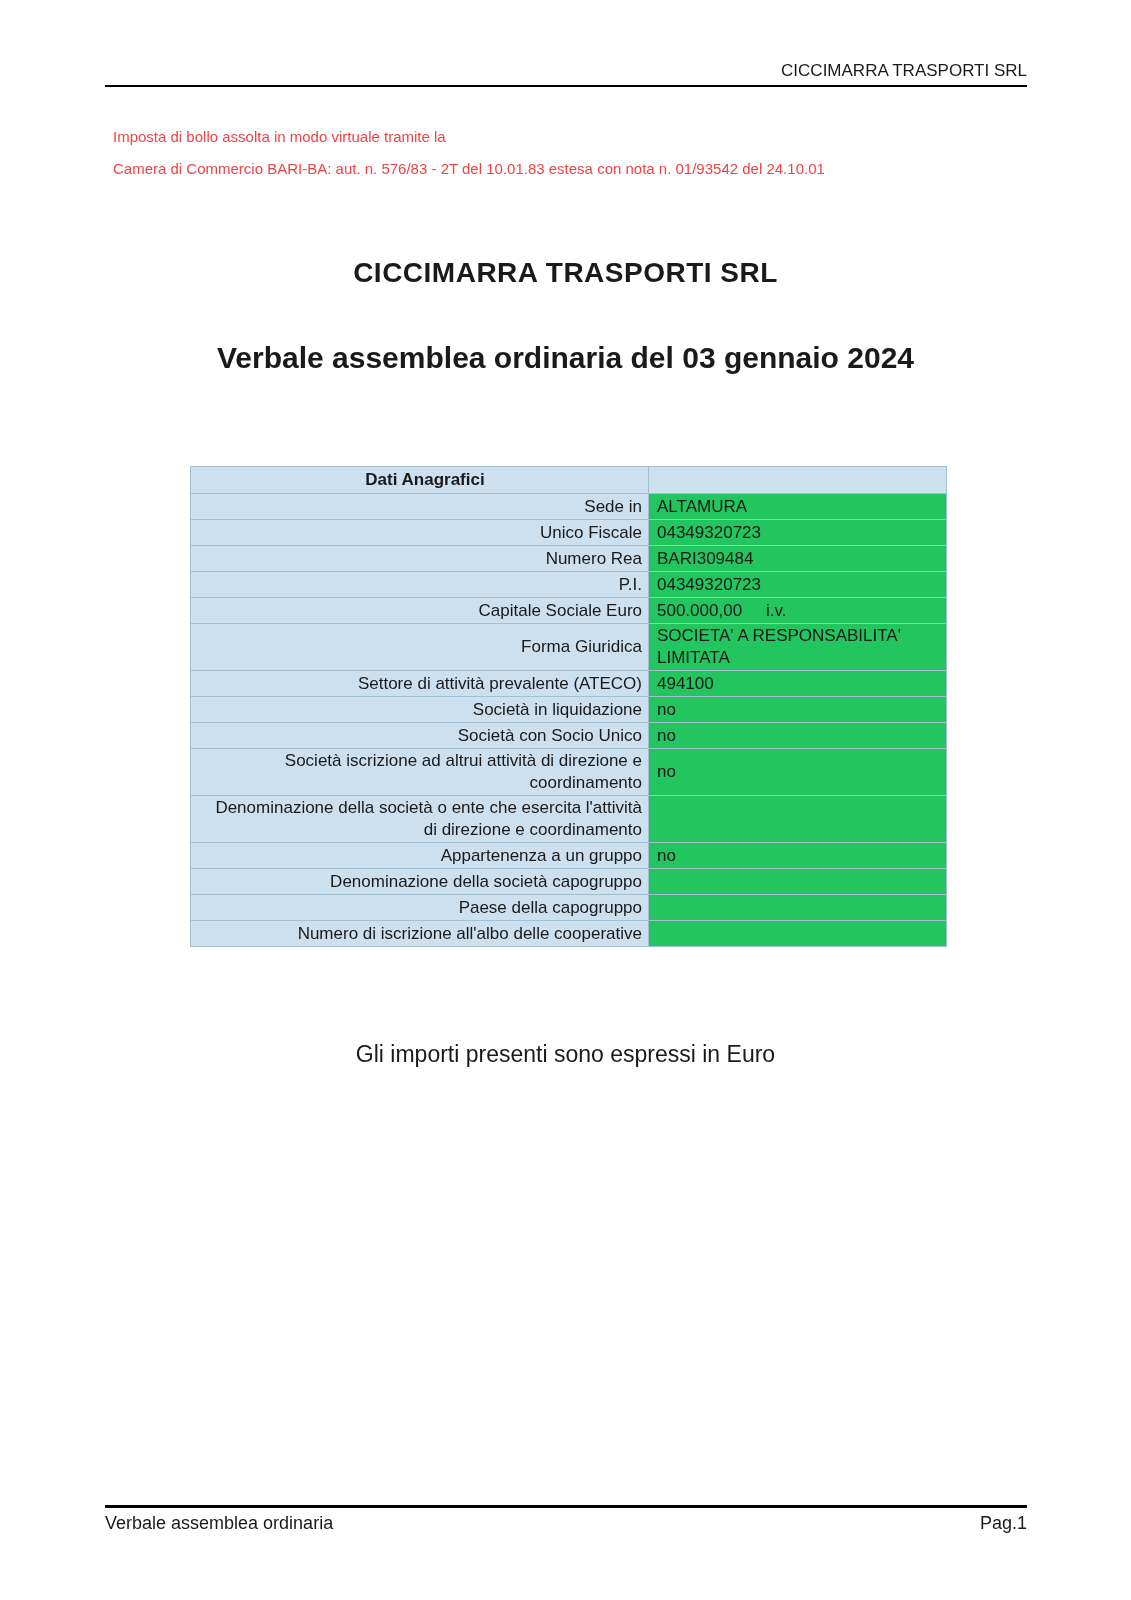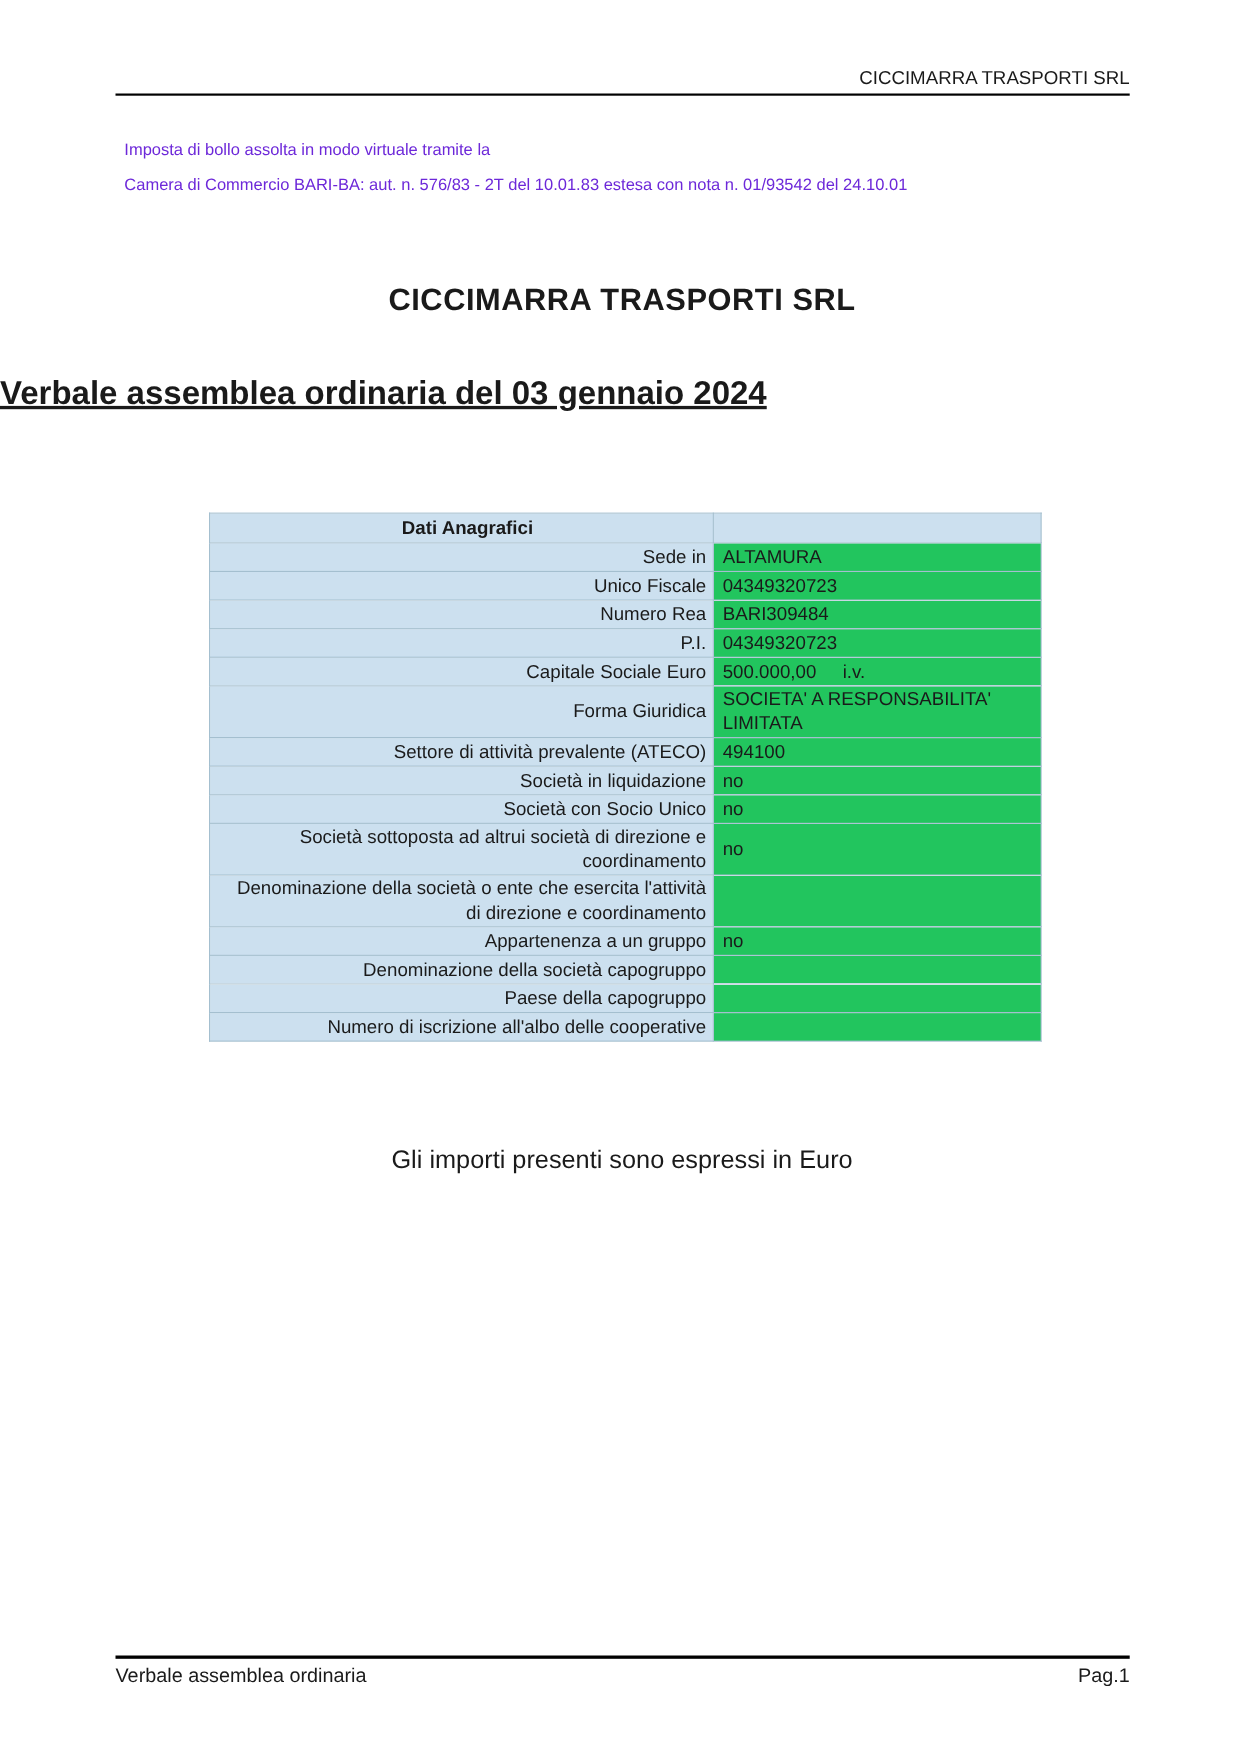--- a/index.html
+++ b/index.html
@@ -31,43 +31,43 @@
     color: #1a1a1a;
   }
 
   
   .stamp {
     position: absolute;
     left: 113px;
     top: 121px;
     font-size: 15px;
     line-height: 32px;
-    color: #6d28d9;
+    color: #ef4444;
     white-space: nowrap;
   }
 
   
   .doc-title {
     position: absolute;
     left: 0;
     width: 100%;
     top: 257px;
     text-align: center;
     font-size: 28px;
     font-weight: bold;
     letter-spacing: 0.5px;
   }
   .doc-subtitle {
     position: absolute;
     left: 0;
     width: 100%;
     top: 341px;
+    text-align: center;
     font-size: 30px;
     font-weight: bold;
-    text-decoration: underline;
   }
 
   
   table.anagrafica {
     position: absolute;
     left: 190px;
     top: 466px;
     width: 756px;
     border-collapse: collapse;
     table-layout: fixed;
@@ -188,21 +188,21 @@
         </tr>
         <tr>
           <td class="lbl">Società in liquidazione</td>
           <td class="val"><span>no</span></td>
         </tr>
         <tr>
           <td class="lbl">Società con Socio Unico</td>
           <td class="val"><span>no</span></td>
         </tr>
         <tr>
-          <td class="lbl">Società sottoposta ad altrui società di direzione e coordinamento</td>
+          <td class="lbl">Società iscrizione ad altrui attività di direzione e coordinamento</td>
           <td class="val"><span>no</span></td>
         </tr>
         <tr>
           <td class="lbl">Denominazione della società o ente che esercita l'attività di direzione e coordinamento</td>
           <td class="val"><span></span></td>
         </tr>
         <tr>
           <td class="lbl">Appartenenza a un gruppo</td>
           <td class="val"><span>no</span></td>
         </tr>

